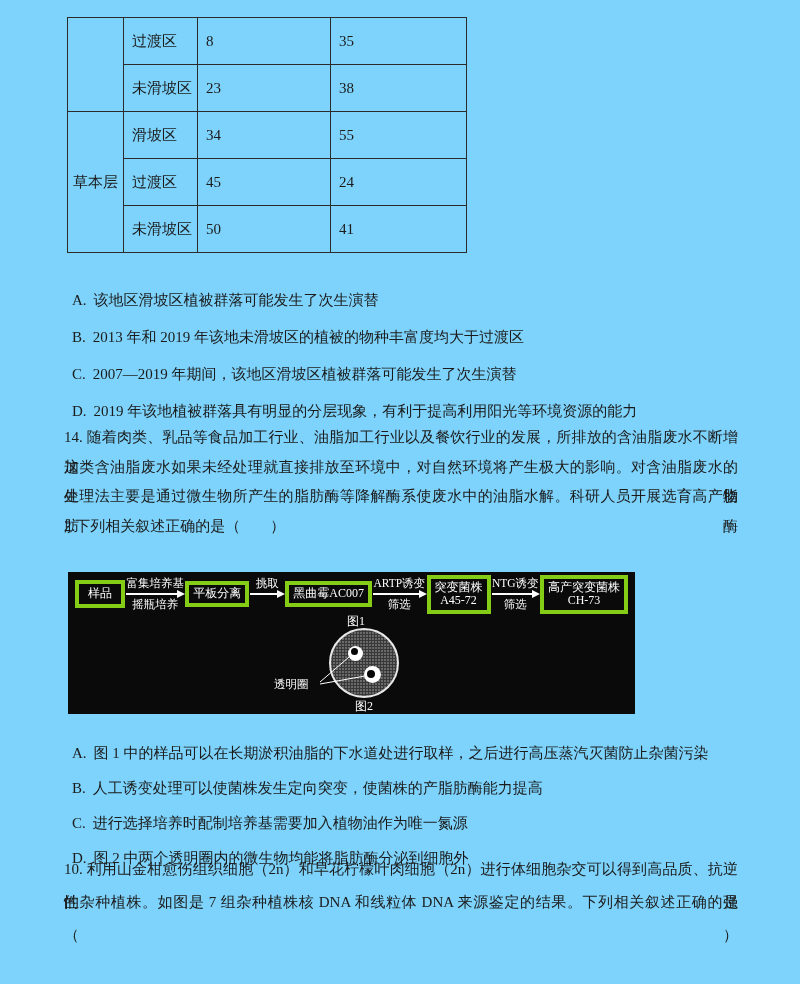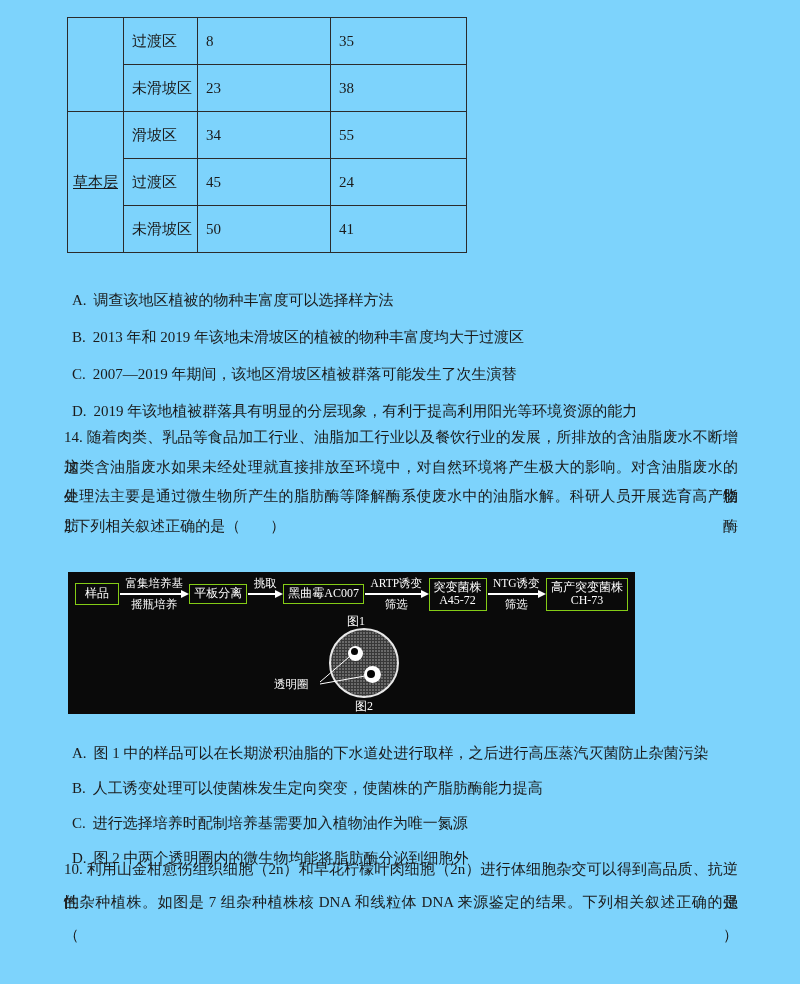--- a/index.html
+++ b/index.html
@@ -3,21 +3,21 @@
 <meta charset="utf-8">
 <style>
   html,body{margin:0;padding:0;background:#ffffff;}
   .page{position:relative;width:800px;height:984px;background:#7dd3fc;overflow:hidden;
         font-family:"Liberation Serif","DejaVu Serif",serif;color:#1b1b1b;}
 
   
   table.tbl{position:absolute;left:67px;top:17px;border-collapse:collapse;table-layout:fixed;}
   table.tbl td{border:1.6px solid #2b2b2b;font-size:15px;vertical-align:middle;
                padding:0 0 0 8px;height:47px;box-sizing:border-box;}
-  table.tbl td.c1{width:56px;text-align:center;padding:0;text-decoration:underline;}
+  table.tbl td.c1{width:56px;text-align:center;padding:0;}
   table.tbl td.c2{width:74px;}
   table.tbl td.c3{width:133px;}
   table.tbl td.c4{width:136px;}
 
   
   .opts{position:absolute;font-size:15px;}
   .q13{left:72px;top:289px;}
   .q14o{left:72px;top:742px;}
   .opt{height:22px;line-height:22px;white-space:nowrap;}
   .q13 .opt{margin-bottom:15px;}
@@ -28,21 +28,21 @@
   .para{position:absolute;left:64px;width:674px;font-size:15px;}
   .q14stem{top:423px;}
   .q14stem .line{line-height:29.6px;height:29.6px;white-space:nowrap;}
   .q15stem{top:853px;}
   .q15stem .line{line-height:33px;height:33px;white-space:nowrap;}
   .just{text-align:justify;text-align-last:justify;white-space:normal !important;}
 
   
   .figure{position:absolute;left:68px;top:572px;width:567px;height:142px;background:#0a0a0a;color:#ffffff;}
   .flow{position:absolute;left:7px;top:3px;width:553px;height:38px;display:flex;align-items:center;}
-  .fbox{border:1px solid #84cc16;padding:2px 4px;text-align:center;font-size:12px;line-height:13.5px;white-space:nowrap;flex:0 0 auto;}
+  .fbox{border:4px solid #84cc16;padding:2px 4px;text-align:center;font-size:12px;line-height:13.5px;white-space:nowrap;flex:0 0 auto;}
   .fbox.sample{padding:3px 9px;}
   .fbox .l2:empty{display:none;}
   .conn{flex:1 1 auto;display:flex;flex-direction:column;align-items:center;justify-content:center;min-width:34px;padding:0 1px;}
   .conn .lbl{font-size:11.5px;line-height:13px;height:13px;white-space:nowrap;}
   .aline{position:relative;align-self:stretch;height:8px;}
   .aline::before{content:'';position:absolute;left:0;right:5px;top:3px;height:1.6px;background:#ffffff;}
   .aline::after{content:'';position:absolute;right:-1px;top:0;width:0;height:0;
                 border-left:8px solid #ffffff;border-top:4px solid transparent;border-bottom:4px solid transparent;}
   .cap{position:absolute;font-size:12px;color:#ffffff;text-align:center;width:52px;}
   .cap1{left:262px;top:41px;}
@@ -90,21 +90,21 @@
     </tr>
     <tr>
       <td class="c2">未滑坡区</td>
       <td class="c3">50</td>
       <td class="c4">41</td>
     </tr>
   </tbody>
     </table>
 
   <div class="opts q13">
-    <div class="opt"><span class="letter">A.</span><span>调查该地区植被的物种丰富度可以选择样方法</span></div>
+    <div class="opt"><span class="letter">A.</span><span>该地区滑坡区植被群落可能发生了次生演替</span></div>
     <div class="opt"><span class="letter">B.</span><span>2013 年和 2019 年该地未滑坡区的植被的物种丰富度均大于过渡区</span></div>
     <div class="opt"><span class="letter">C.</span><span>2007—2019 年期间，该地区滑坡区植被群落可能发生了次生演替</span></div>
     <div class="opt"><span class="letter">D.</span><span>2019 年该地植被群落具有明显的分层现象，有利于提高利用阳光等环境资源的能力</span></div>
   </div>
 
   <div class="para q14stem">
     <div class="line just">14. 随着肉类、乳品等食品加工行业、油脂加工行业以及餐饮行业的发展，所排放的含油脂废水不断增加，</div>
     <div class="line just">这类含油脂废水如果未经处理就直接排放至环境中，对自然环境将产生极大的影响。对含油脂废水的生物</div>
     <div class="line just">处理法主要是通过微生物所产生的脂肪酶等降解酶系使废水中的油脂水解。科研人员开展选育高产脂肪酶</div>
     <div class="line">2.下列相关叙述正确的是（　　）</div>

